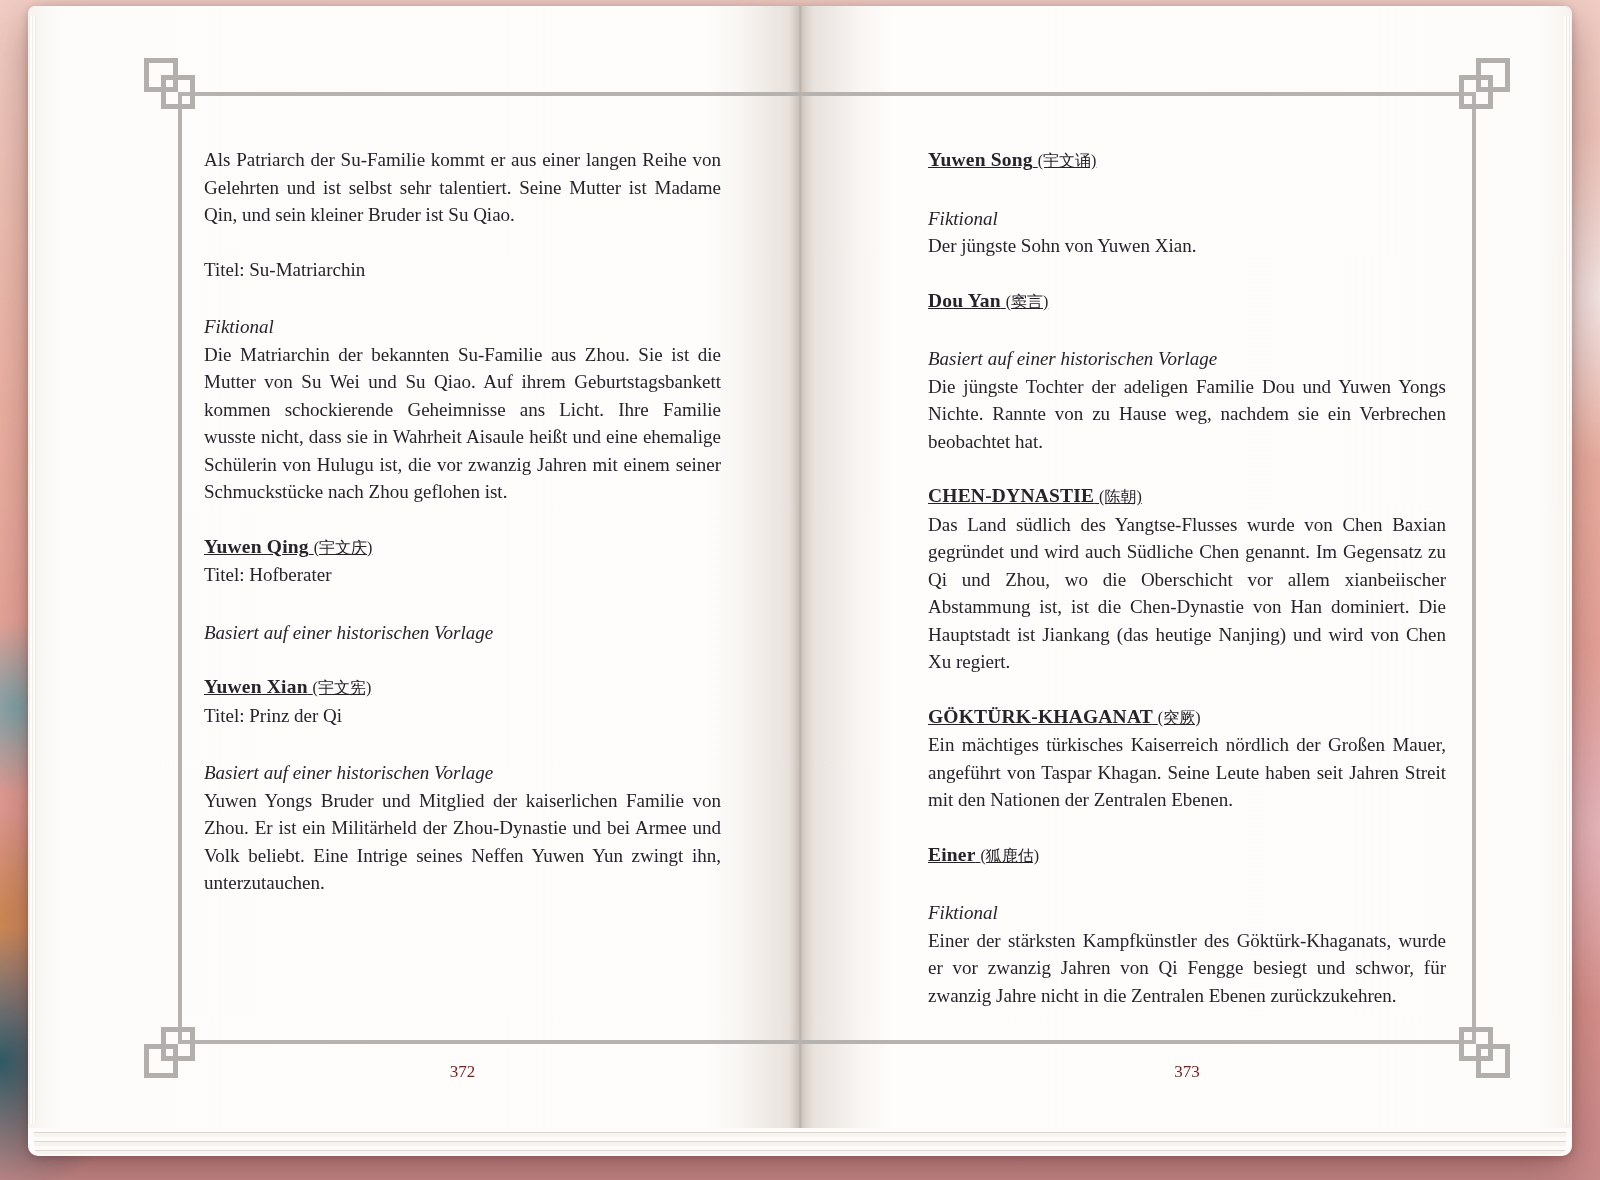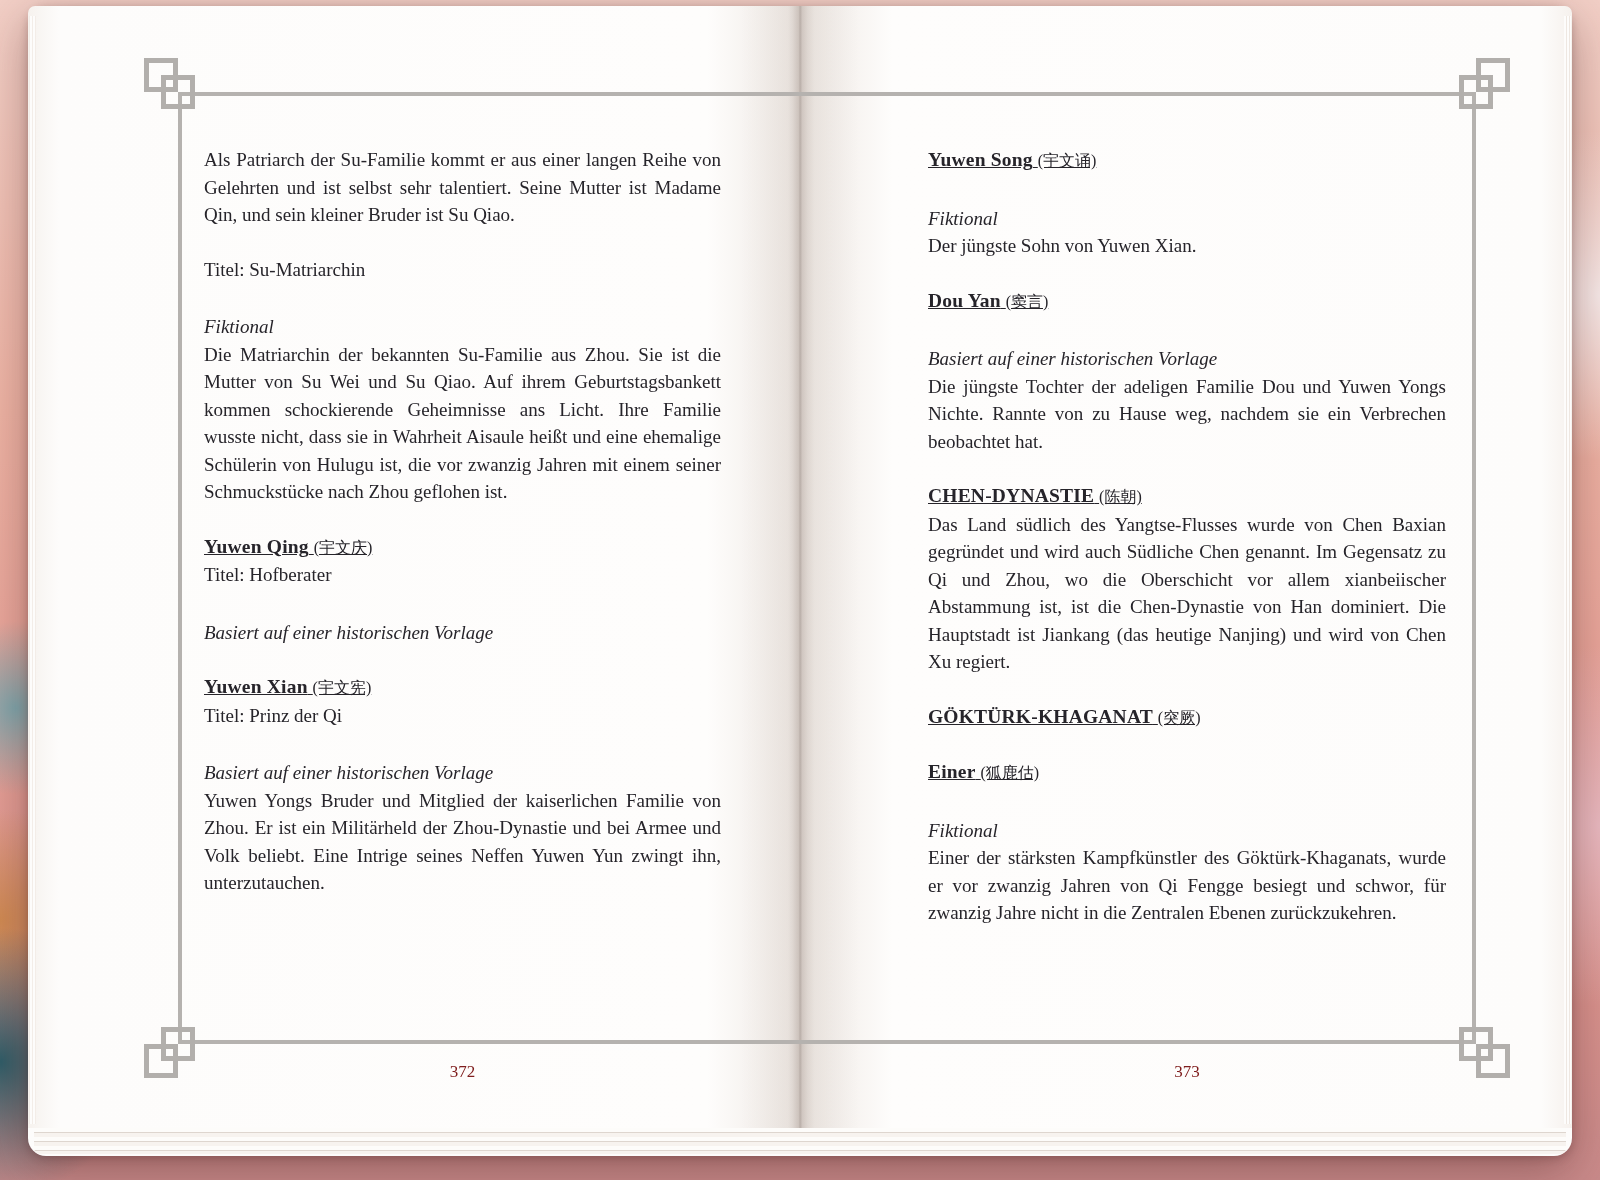--- a/index.html
+++ b/index.html
@@ -9,21 +9,21 @@
     background:
       radial-gradient(circle at 0% 90%, #2f5d68 0%, rgba(47,93,104,0) 7%),
       radial-gradient(circle at 0% 78%, #d08a52 0%, rgba(208,138,82,0) 6%),
       radial-gradient(circle at 1% 60%, #7fa7ad 0%, rgba(127,167,173,0) 5%),
       radial-gradient(circle at 100% 25%, #f7e9e8 0%, rgba(247,233,232,0) 9%),
       radial-gradient(circle at 100% 70%, #e9b9c0 0%, rgba(233,185,192,0) 10%),
       linear-gradient(180deg, #f2cfc6 0%, #eeb3a4 35%, #e7a197 60%, #d9928d 85%, #c98a8a 100%);
   }
   .book{
     position:absolute;left:28px;top:6px;width:1544px;height:1150px;
-    background:#fdfcfb;border-radius:18px;
+    background:#fdfcfb;border-radius:10px;
     box-shadow:0 14px 46px rgba(60,25,25,.38), 0 2px 8px rgba(60,25,25,.25);
   }
   .page{position:absolute;top:0;height:1122px;width:772px;}
   .page.left{left:0;background:linear-gradient(90deg,#f6f2ee 0%,#fdfcfb 4%,#fefdfc 88%,#efe9e4 99%,#e4dcd6 100%);border-radius:7px 0 0 0;}
   .page.right{left:772px;background:linear-gradient(270deg,#f6f1ed 0%,#fdfcfb 4%,#fefdfc 88%,#efe9e4 99%,#e4dcd6 100%);border-radius:0 7px 0 0;}
   .spine{
     position:absolute;left:712px;top:0;width:120px;height:1122px;pointer-events:none;
     background:linear-gradient(90deg, rgba(0,0,0,0) 0%, rgba(90,70,62,.05) 40%, rgba(90,70,62,.18) 49%, rgba(70,52,46,.28) 50%, rgba(90,70,62,.16) 52%, rgba(90,70,62,.05) 62%, rgba(0,0,0,0) 100%);
   }
   .sheet-lines{
@@ -127,20 +127,21 @@
         <p class="body">Die jüngste Tochter der adeligen Familie Dou und Yuwen Yongs Nichte. Rannte von zu Hause weg, nachdem sie ein Verbrechen beobachtet hat.</p>
       </section>
 
       <section class="entry">
         <h3 class="head"><b>CHEN-DYNASTIE</b> <span class="cjk">(陈朝)</span></h3>
         <p class="body">Das Land südlich des Yangtse-Flusses wurde von Chen Baxian gegründet und wird auch Südliche Chen genannt. Im Gegensatz zu Qi und Zhou, wo die Oberschicht vor allem xianbeiischer Abstammung ist, ist die Chen-Dynastie von Han dominiert. Die Hauptstadt ist Jiankang (das heutige Nanjing) und wird von Chen Xu regiert.</p>
       </section>
 
       <section class="entry">
         <h3 class="head"><b>GÖKTÜRK-KHAGANAT</b> <span class="cjk">(突厥)</span></h3>
+        <p class="body">Ein mächtiges türkisches Kaiserreich nördlich der Großen Mauer, angeführt von Taspar Khagan. Seine Leute haben seit Jahren Streit mit den Nationen der Zentralen Ebenen.</p>
       </section>
 
       <section class="entry">
         <h3 class="head"><b>Einer</b> <span class="cjk">(狐鹿估)</span></h3>
         <div class="line note">Fiktional</div>
         <p class="body">Einer der stärksten Kampfkünstler des Göktürk-Khaganats, wurde er vor zwanzig Jahren von Qi Fengge besiegt und schwor, für zwanzig Jahre nicht in die Zentralen Ebenen zurückzukehren.</p>
       </section>
     </div>
 
     <div class="pagenum pnL">372</div>

